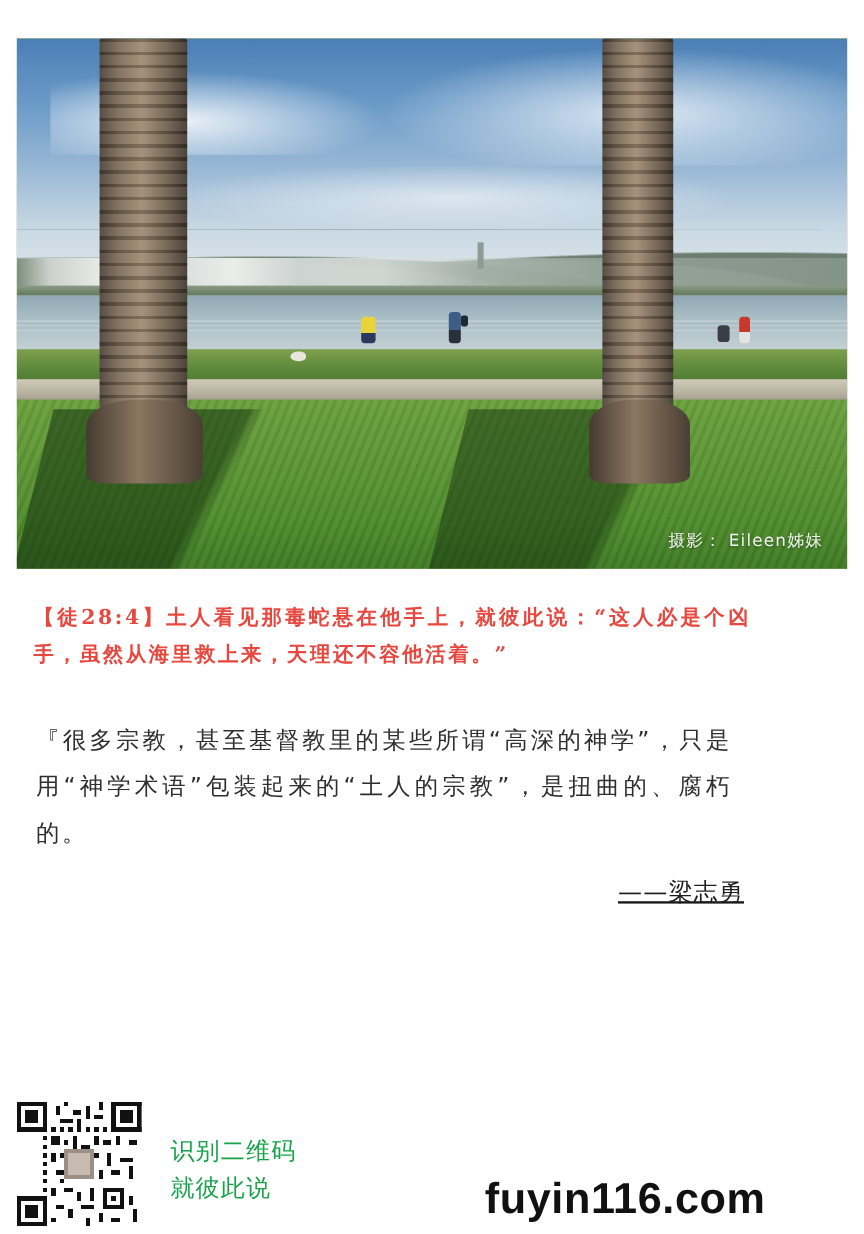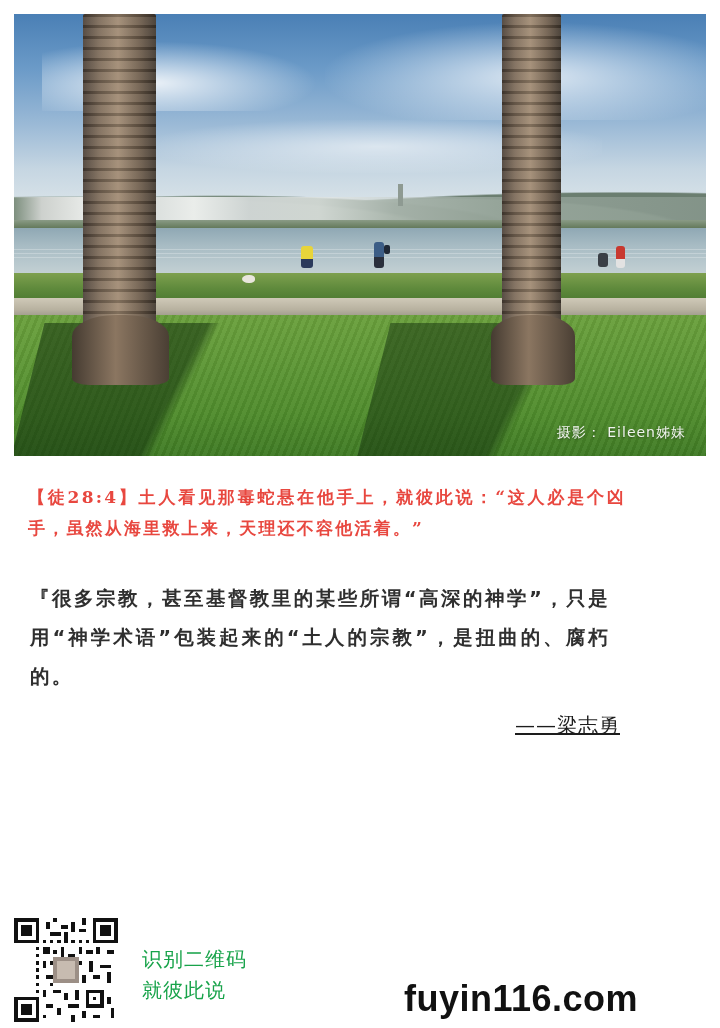--- a/index.html
+++ b/index.html
@@ -11,21 +11,21 @@
     width: 720px; height: 1028px;
     font-family: "DejaVu Sans", "Liberation Sans", sans-serif;
     position: relative;
     overflow: hidden;
   }
 
   .page {
     width: 652px; height: 1028px;
     position: relative;
     background: #ffffff;
-    padding: 14px 14px 0 14px;
+    padding: 32px 14px 0 14px;
   }
 
   
   .photo {
     position: relative;
     width: 692px;
     height: 442px;
     overflow: hidden;
     background: #6d8f4a;
   }
@@ -168,21 +168,21 @@
 
   .commentary {
     margin: 34px 12px 0 16px;
     color: #2f2f2f;
     font-size: 19.5px;
     line-height: 2.0;
     letter-spacing: 2.2px;
     text-align: justify;
     text-align-last: left;
   }
-  .commentary p { margin: 0 16px 24px 0; font-weight: bold; }
+  .commentary p { margin: 0 16px 24px 0; }
   .commentary p:last-child { margin-bottom: 0; }
 
   .signature {
     margin: 16px 18px 0 0;
     text-align: right;
     font-size: 20px;
     color: #1d1d1d;
     letter-spacing: 1px;
     text-decoration: underline;
   }

